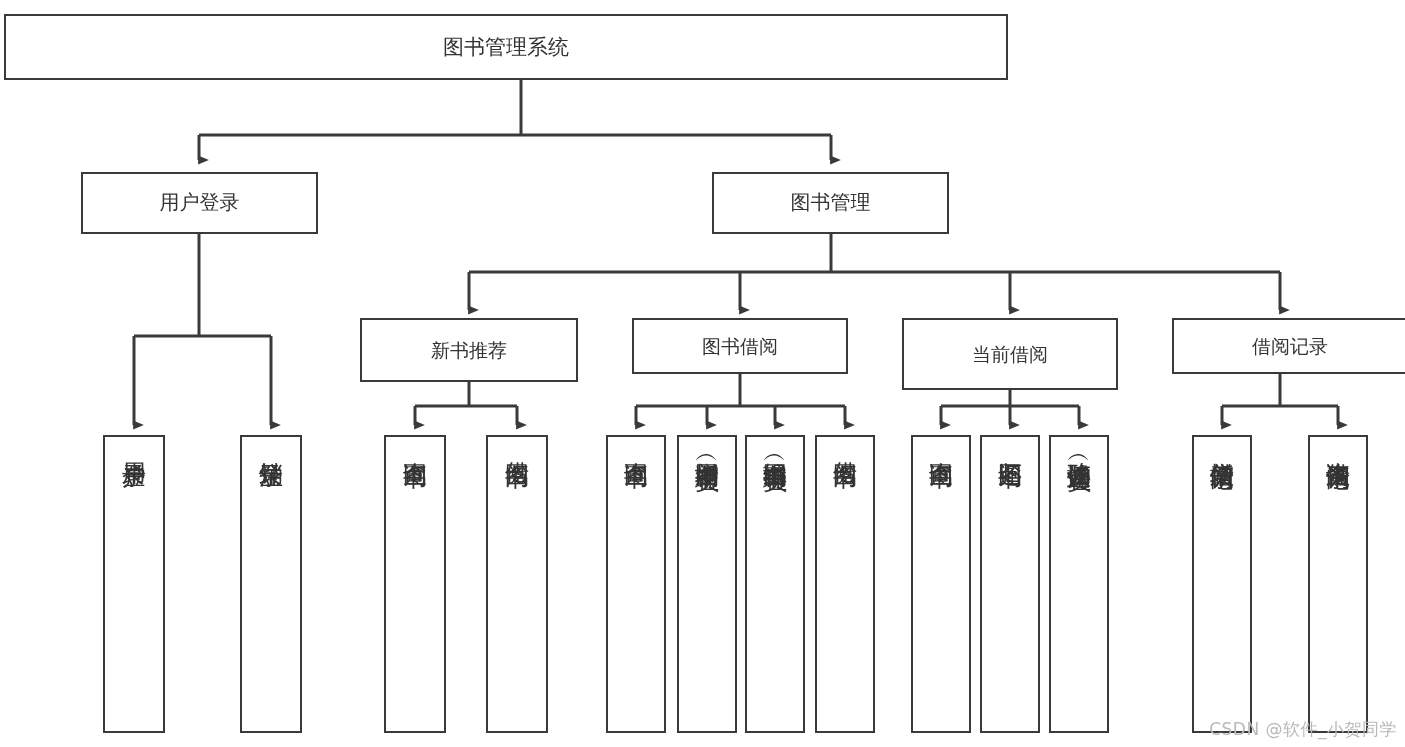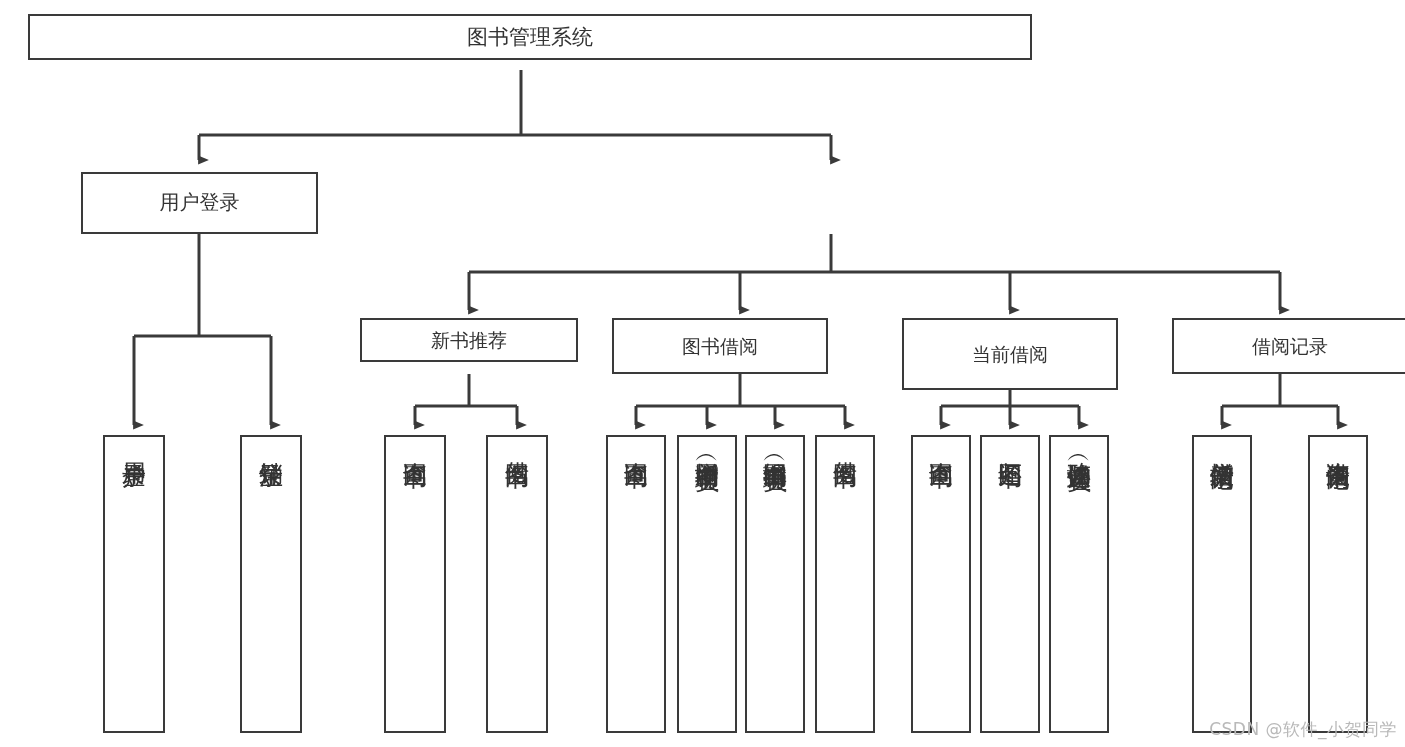--- a/index.html
+++ b/index.html
@@ -135,32 +135,35 @@
 
       <path d="M 1280 374 L 1280 406"></path>
       <path d="M 1222 406 L 1338 406"></path>
       <path d="M 1222 406 L 1222 425" marker-end="url(#arrow)"></path>
       <path d="M 1338 406 L 1338 425" marker-end="url(#arrow)"></path>
     </g>
   </svg>
 
   <div class="node-layer">
 
-    <div class="node node-root" style="left:28px; top:14px; width:1004px; height:46px;">
+    <div class="node node-root" style="left:4px; top:14px; width:1004px; height:66px;">
       <span class="label">图书管理系统</span>
     </div>
 
     <div class="node node-l2" style="left:81px; top:172px; width:237px; height:62px;">
       <span class="label">用户登录</span>
     </div>
-
-    <div class="node node-l3" style="left:360px; top:318px; width:218px; height:44px;">
+    <div class="node node-l2" style="left:712px; top:172px; width:237px; height:62px;">
+      <span class="label">图书管理</span>
+    </div>
+
+    <div class="node node-l3" style="left:360px; top:318px; width:218px; height:64px;">
       <span class="label">新书推荐</span>
     </div>
-    <div class="node node-l3" style="left:612px; top:318px; width:216px; height:56px;">
+    <div class="node node-l3" style="left:632px; top:318px; width:216px; height:56px;">
       <span class="label">图书借阅</span>
     </div>
     <div class="node node-l3" style="left:902px; top:318px; width:216px; height:72px;">
       <span class="label">当前借阅</span>
     </div>
     <div class="node node-l3" style="left:1172px; top:318px; width:236px; height:56px;">
       <span class="label">借阅记录</span>
     </div>
 
     <div class="node node-leaf" style="left:103px; top:435px; width:62px; height:298px;">

